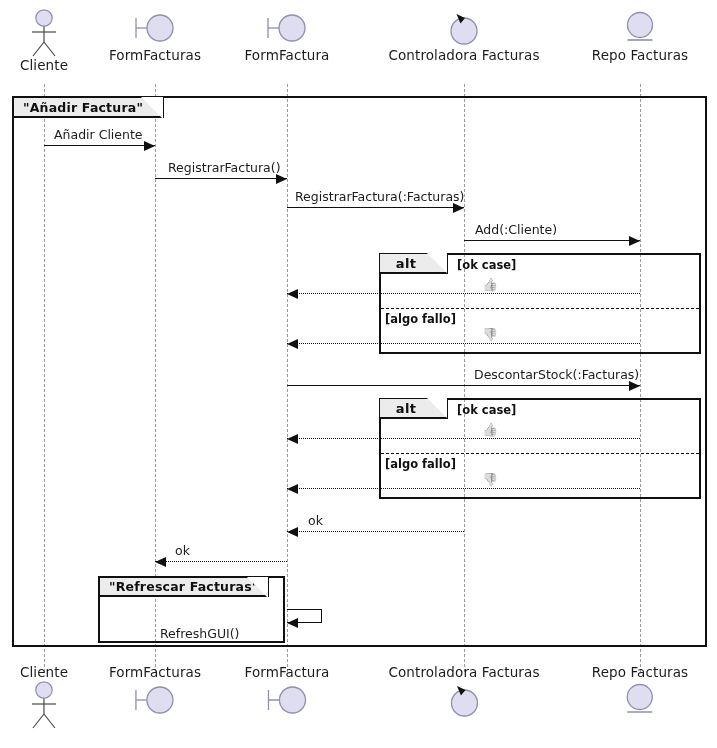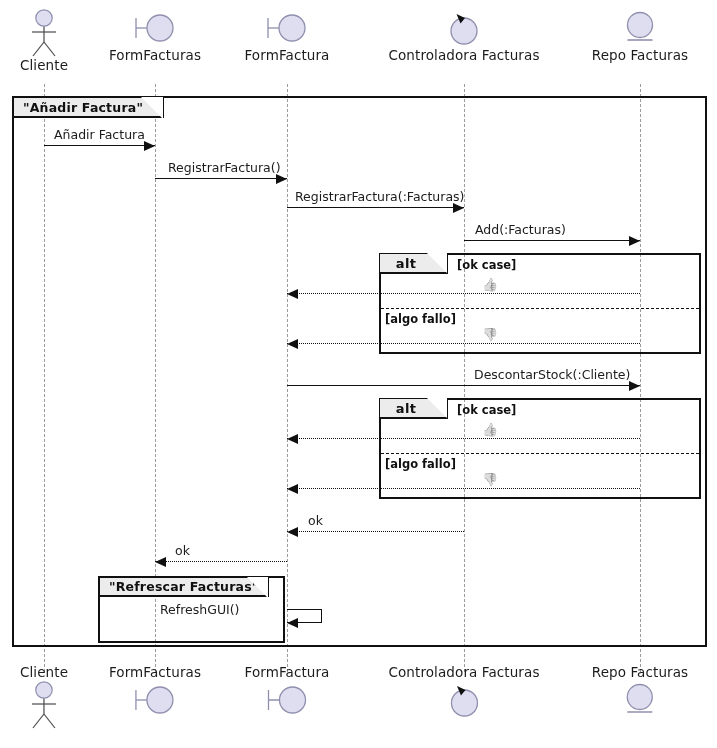--- a/index.html
+++ b/index.html
@@ -208,54 +208,54 @@
         <div class="notch" style="border-left-width: 20px; border-top-width: 20px;"></div>
       </div>
       <div class="alt-divider" style="left: 381px; top: 453px; width: 318px;"></div>
       <div class="guard" style="left: 457px; top: 403px;">[ok case]</div>
       <div class="guard" style="left: 385px; top: 457px;">[algo fallo]</div>
     </div>
 
   <div id="messages-layer">
       <div class="msg-line" style="left: 44px; top: 145px; width: 111px;"></div>
       <div class="arrow-head right" style="top: 141px; left: 144px;"></div>
-      <div class="msg-label" style="left: 54px; top: 128px;">Añadir Factura</div>
+      <div class="msg-label" style="left: 54px; top: 128px;">Añadir Cliente</div>
       <div class="msg-line" style="left: 155px; top: 178px; width: 132px;"></div>
       <div class="arrow-head right" style="top: 174px; left: 276px;"></div>
       <div class="msg-label" style="left: 168px; top: 161px;">RegistrarFactura()</div>
       <div class="msg-line" style="left: 287px; top: 207px; width: 177px;"></div>
       <div class="arrow-head right" style="top: 203px; left: 453px;"></div>
       <div class="msg-label" style="left: 295px; top: 190px;">RegistrarFactura(:Facturas)</div>
       <div class="msg-line" style="left: 464px; top: 240px; width: 176px;"></div>
       <div class="arrow-head right" style="top: 236px; left: 629px;"></div>
-      <div class="msg-label" style="left: 475px; top: 223px;">Add(:Facturas)</div>
+      <div class="msg-label" style="left: 475px; top: 223px;">Add(:Cliente)</div>
       <div class="msg-line dotted" style="left: 287px; top: 293px; width: 353px;"></div>
       <div class="arrow-head left" style="top: 289px; left: 287px;"></div>
       <div class="msg-label emoji" style="left: 482px; top: 278px;">👍</div>
       <div class="msg-line dotted" style="left: 287px; top: 343px; width: 353px;"></div>
       <div class="arrow-head left" style="top: 339px; left: 287px;"></div>
       <div class="msg-label emoji" style="left: 482px; top: 328px;">👎</div>
       <div class="msg-line" style="left: 287px; top: 385px; width: 353px;"></div>
       <div class="arrow-head right" style="top: 381px; left: 629px;"></div>
-      <div class="msg-label" style="left: 474px; top: 368px;">DescontarStock(:Cliente)</div>
+      <div class="msg-label" style="left: 474px; top: 368px;">DescontarStock(:Facturas)</div>
       <div class="msg-line dotted" style="left: 287px; top: 438px; width: 353px;"></div>
       <div class="arrow-head left" style="top: 434px; left: 287px;"></div>
       <div class="msg-label emoji" style="left: 482px; top: 423px;">👍</div>
       <div class="msg-line dotted" style="left: 287px; top: 488px; width: 353px;"></div>
       <div class="arrow-head left" style="top: 484px; left: 287px;"></div>
       <div class="msg-label emoji" style="left: 482px; top: 473px;">👎</div>
       <div class="msg-line dotted" style="left: 287px; top: 531px; width: 177px;"></div>
       <div class="arrow-head left" style="top: 527px; left: 287px;"></div>
       <div class="msg-label" style="left: 308px; top: 514px;">ok</div>
       <div class="msg-line dotted" style="left: 155px; top: 561px; width: 132px;"></div>
       <div class="arrow-head left" style="top: 557px; left: 155px;"></div>
       <div class="msg-label" style="left: 175px; top: 544px;">ok</div>
       <div class="self-loop" style="left: 287px; top: 609px; width: 35px; height: 14px;"></div>
       <div class="arrow-head left" style="left: 287px; top: 618px;"></div>
-      <div class="msg-label" style="left: 160px; top: 603px;">RefreshGUI()</div>
+      <div class="msg-label" style="left: 160px; top: 627px;">RefreshGUI()</div>
     </div>
 
   <div id="participants-top">
       <div class="participant" style="left:44px; top:8px; width:200px; margin-left:0;">
         <div class="icon-wrap" style="height: 50px;">
           <svg class="actor-svg" width="34" height="48" viewBox="0 0 34 48">
             <circle cx="17" cy="9" r="8.2" fill="#dedef0" stroke="#8f8fae" stroke-width="1.2"></circle>
             <line x1="17" y1="17.5" x2="17" y2="33" stroke="#4a4a4a" stroke-width="1.2"></line>
             <line x1="5" y1="23" x2="29" y2="23" stroke="#4a4a4a" stroke-width="1.2"></line>
             <line x1="17" y1="33" x2="6" y2="47" stroke="#4a4a4a" stroke-width="1.2"></line>

